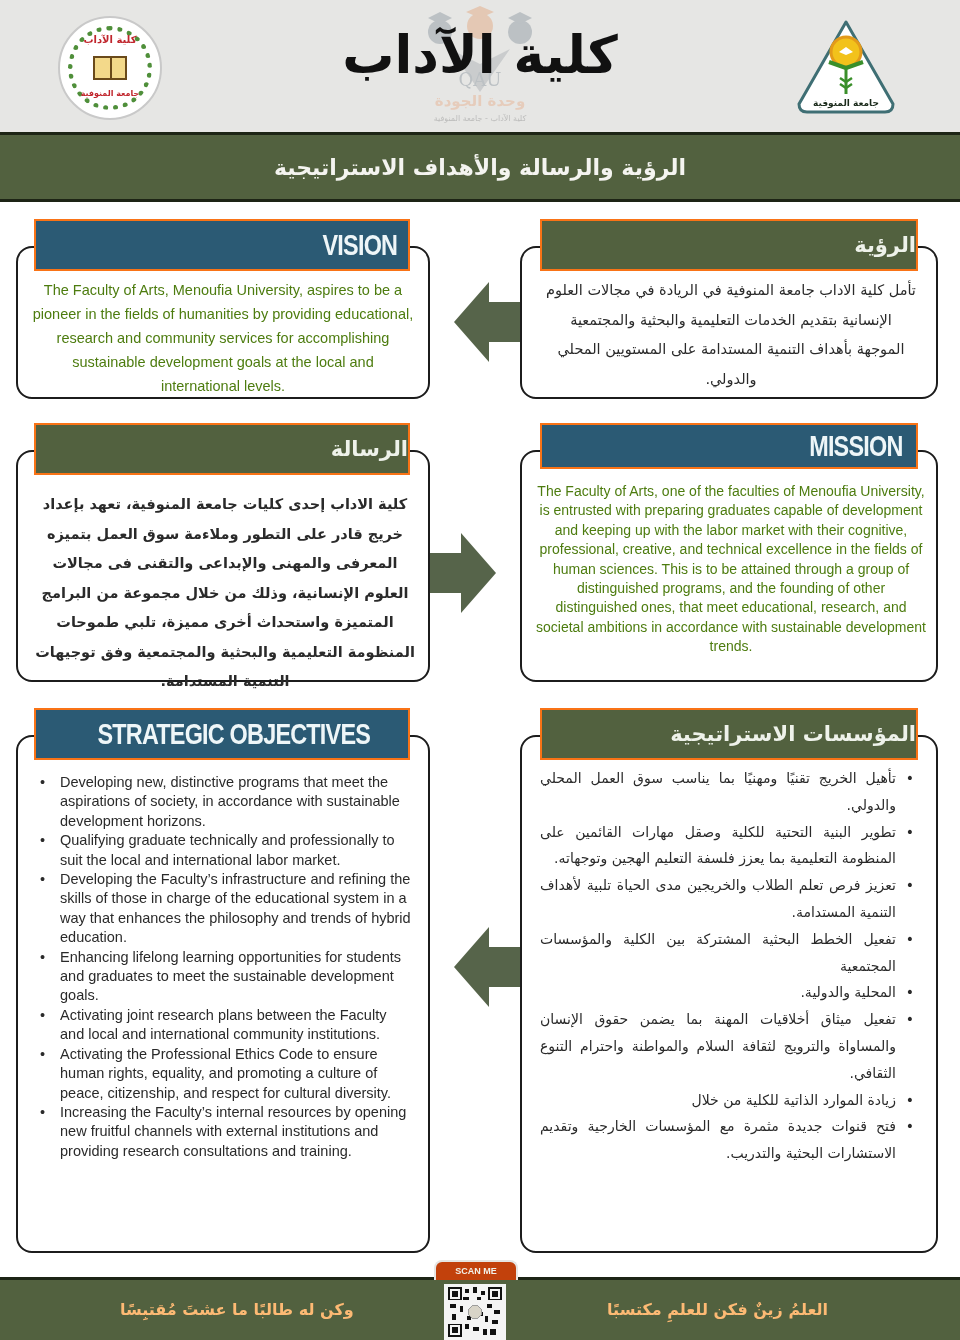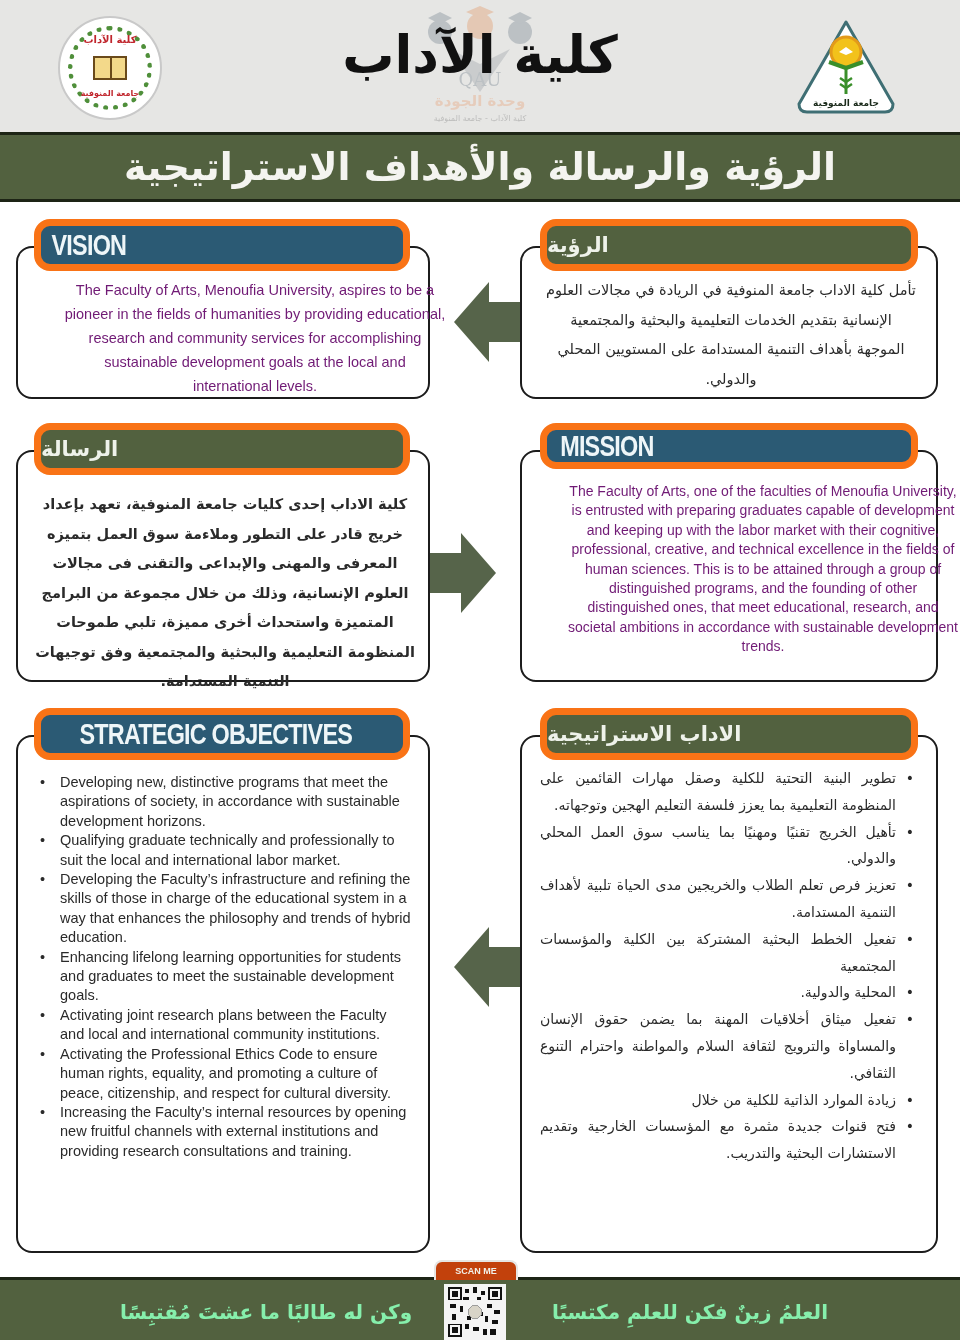--- a/index.html
+++ b/index.html
@@ -23,53 +23,53 @@
   .watermark { position: absolute; left: 380px; top: 4px; width: 200px; height: 124px; opacity: 0.55; }
   .watermark .wm-1 { position: absolute; top: 88px; width: 100%; text-align: center; font-size: 15px; font-weight: bold; color: #e6b79a; }
   .watermark .wm-2 { position: absolute; top: 110px; width: 100%; text-align: center; font-size: 8px; color: #9a9a9a; }
 
   .main-title { position: absolute; left: 280px; top: 20px; width: 400px; text-align: center;
     font-size: 52px; font-weight: bold; color: #111; direction: rtl; line-height: 70px; }
 
   
   .banner { position: absolute; left: 0; top: 132px; width: 960px; height: 70px; background: #52613f;
     border-top: 3px solid #1d2415; border-bottom: 3px solid #1d2415; display: flex; align-items: center; justify-content: center; }
-  .banner-title { color: #f4f4f0; font-size: 38px; font-weight: bold; direction: rtl; }
+  .banner-title { color: #f4f4f0; font-size: 22px; font-weight: bold; direction: rtl; }
 
   
   .card { position: absolute; border: 2px solid #1c1c1c; border-radius: 16px; background: #fff; }
-  .card-pill { position: absolute; height: 52px; border: 7px solid #f97316; border-radius: 16px;
-    display: flex; align-items: center; justify-content: flex-start; }
+  .card-pill { position: absolute; height: 52px; border: 2px solid #f97316; border-radius: 0;
+    display: flex; align-items: center; justify-content: flex-end; }
   .pill-blue { background: #2b5a74; }
   .pill-green { background: #52613f; }
   .pill-label-en { color: #eef6f8; font-family: "Liberation Sans", sans-serif; font-weight: bold; font-size: 30px;
     letter-spacing: -1px; transform: scaleX(0.78); white-space: nowrap; }
   .pill-label-ar { color: #eef2ea; font-weight: bold; font-size: 21px; direction: rtl; }
 
   .card-text-en { position: absolute; font-family: "Liberation Sans", sans-serif; font-size: 14.5px; line-height: 24px;
-    text-align: center; color: #701a75; margin-left: 32px; }
+    text-align: center; color: #4d7c0f; }
   .card-text-ar { position: absolute; font-size: 14.5px; line-height: 29.5px; text-align: center; direction: rtl; color: #2a2a2a; }
 
   .list-en { position: absolute; font-family: "Liberation Sans", sans-serif; font-size: 14.5px; line-height: 19.4px; color: #2a2a2a;
     list-style: none; }
   .list-en li { position: relative; padding-left: 24px; }
   .list-en li::before { content: "•"; position: absolute; left: 4px; top: 0; }
 
   .list-ar { position: absolute; font-size: 14px; line-height: 26.8px; color: #2a2a2a; direction: rtl; list-style: none; text-align: justify; }
   .list-ar li { position: relative; padding-right: 22px; }
   .list-ar li::before { content: "•"; position: absolute; right: 4px; top: 0; }
 
   
   .arrow { position: absolute; width: 66px; height: 80px; }
   .arrow svg { width: 100%; height: 100%; }
 
   
   .footer { position: absolute; left: 0; top: 1277px; width: 960px; height: 63px; background: #52613f;
     border-top: 3px solid #1d2415; }
-  .footer-text { position: absolute; top: 20px; color: #86efac; font-size: 20px; font-weight: bold; direction: rtl; }
+  .footer-text { position: absolute; top: 20px; color: #fdba74; font-size: 16px; font-weight: bold; direction: rtl; }
   .scan-tab { position: absolute; left: 434px; top: 1260px; width: 84px; height: 20px; background: #c2410c;
     border: 2px solid #e6e6e4; border-bottom: none; border-radius: 8px 8px 0 0; display: flex; align-items: center; justify-content: center; }
   .scan-label { color: #f1f1ea; font-family: "Liberation Sans", sans-serif; font-size: 9px; font-weight: bold; }
   .qr { position: absolute; left: 444px; top: 1284px; width: 62px; height: 56px; background: #f4f4f4; padding: 3px; }
   .qr svg { width: 100%; height: 100%; }
 </style>
 </head>
 <body>
 
 <div class="header">
@@ -164,32 +164,32 @@
     <li>Activating the Professional Ethics Code to ensure human rights, equality, and promoting a culture of peace, citizenship, and respect for cultural diversity.</li>
     <li>Increasing the Faculty’s internal resources by opening new fruitful channels with external institutions and providing research consultations and training.</li>
   </ul>
 </div>
 <div class="card-pill pill-blue" style="left:34px; top:708px; width:376px; height:52px;">
   <span class="pill-label-en">STRATEGIC OBJECTIVES</span>
 </div>
 
 <div class="card" style="left:520px; top:735px; width:418px; height:518px;">
   <ul class="list-ar" style="left:18px; top:28px; width:378px;">
+    <li>تأهيل الخريج تقنيًا ومهنيًا بما يناسب سوق العمل المحلي والدولي.</li>
     <li>تطوير البنية التحتية للكلية وصقل مهارات القائمين على المنظومة التعليمية بما يعزز فلسفة التعليم الهجين وتوجهاته.</li>
-    <li>تأهيل الخريج تقنيًا ومهنيًا بما يناسب سوق العمل المحلي والدولي.</li>
     <li>تعزيز فرص تعلم الطلاب والخريجين مدى الحياة تلبية لأهداف التنمية المستدامة.</li>
     <li>تفعيل الخطط البحثية المشتركة بين الكلية والمؤسسات المجتمعية</li>
     <li>المحلية والدولية.</li>
     <li>تفعيل ميثاق أخلاقيات المهنة بما يضمن حقوق الإنسان والمساواة والترويج لثقافة السلام والمواطنة واحترام التنوع الثقافي.</li>
     <li>زيادة الموارد الذاتية للكلية من خلال</li>
     <li>فتح قنوات جديدة مثمرة مع المؤسسات الخارجية وتقديم الاستشارات البحثية والتدريب.</li>
   </ul>
 </div>
 <div class="card-pill pill-green" style="left:540px; top:708px; width:378px; height:52px;">
-  <span class="pill-label-ar">الاداب الاستراتيجية</span>
+  <span class="pill-label-ar">المؤسسات الاستراتيجية</span>
 </div>
 
 <div class="arrow" style="left:454px; top:927px;">
   <svg viewBox="0 0 66 80">
       <polygon points="0,40 35,0 35,20 66,20 66,60 35,60 35,80" fill="#56644a"></polygon>
     </svg>
 </div>
 
 <div class="footer">
   <div class="footer-text" style="left:120px;">وكن له طالبًا ما عشتَ مُقتبِسًا</div>

